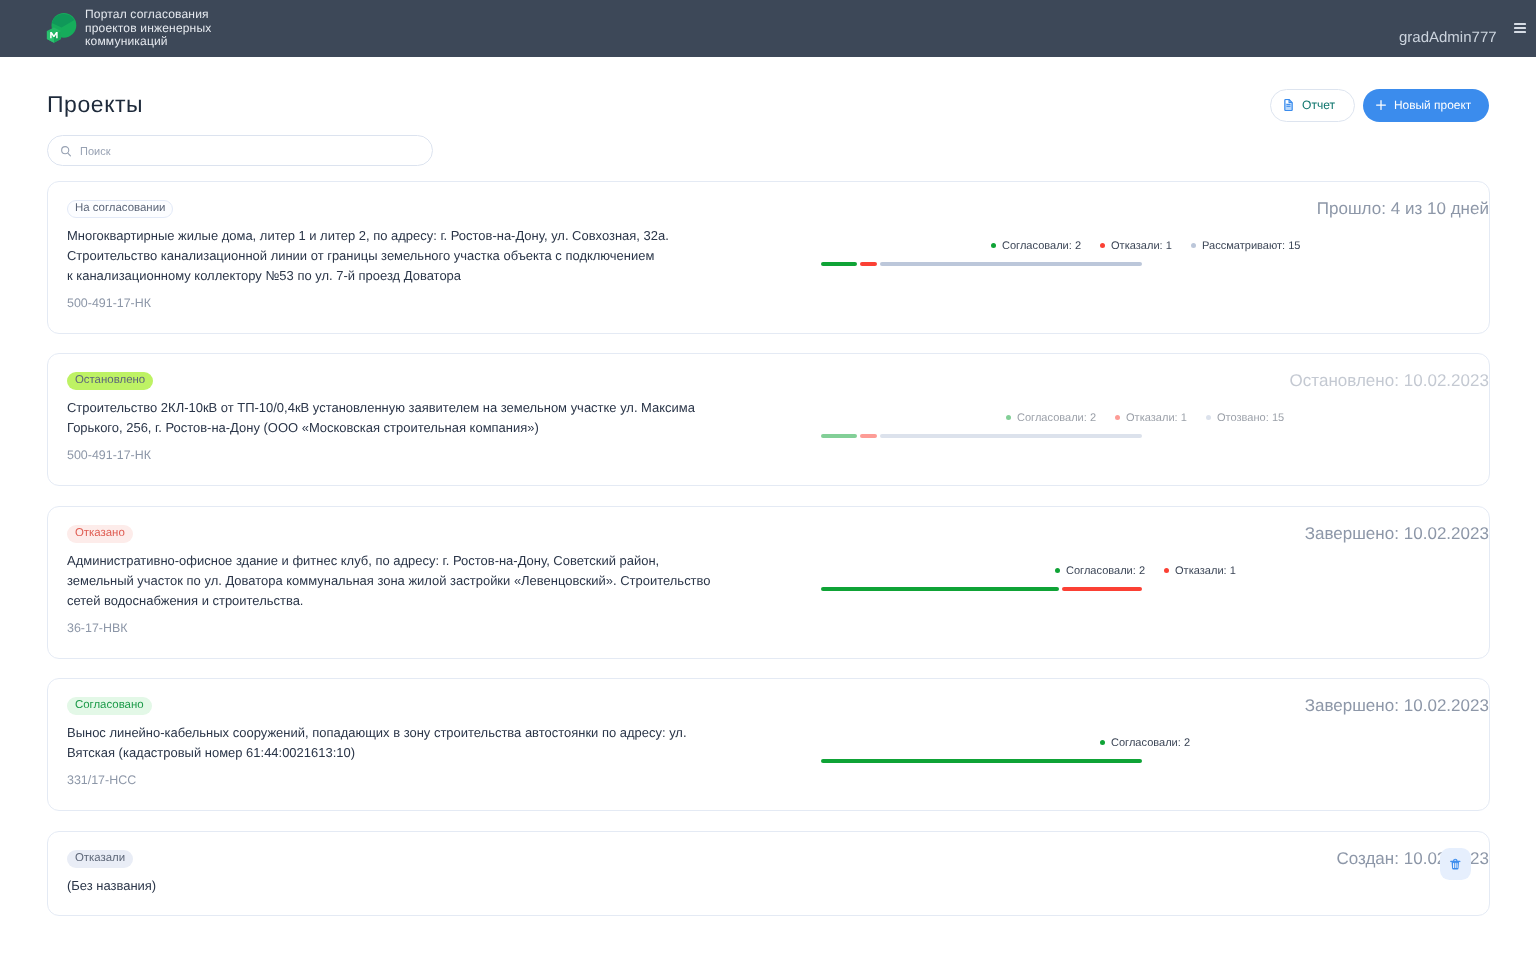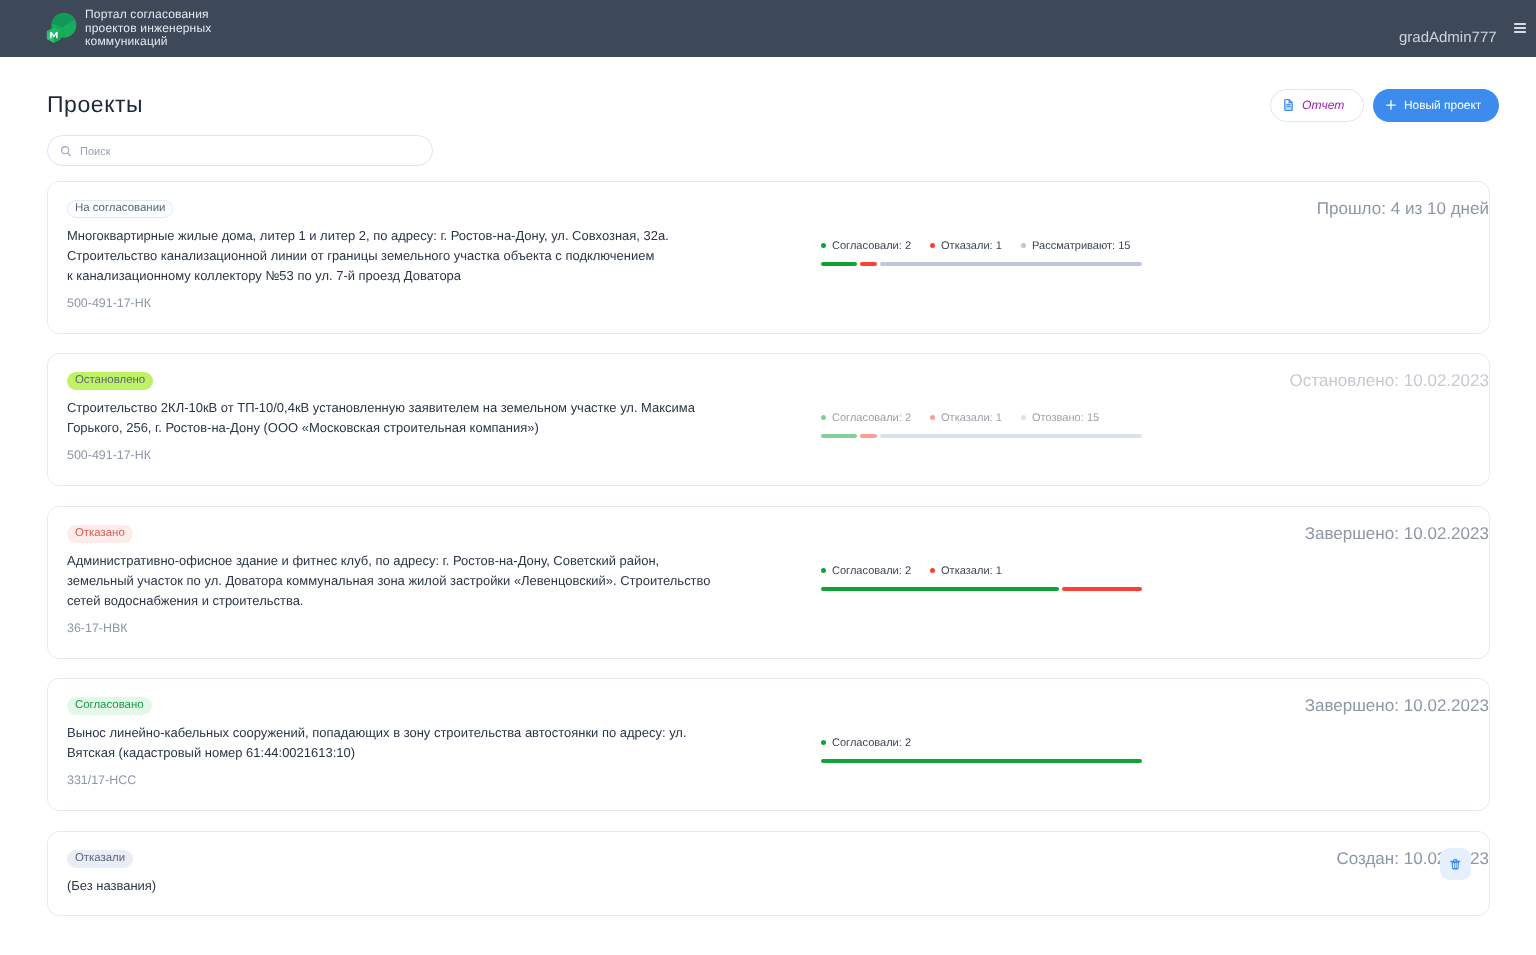--- a/index.html
+++ b/index.html
@@ -29,21 +29,21 @@
   .burger { width: 12.1px; height: 10.6px; display: flex; flex-direction: column; justify-content: space-between; cursor: pointer; margin-right: 10.4px; }
   .burger i { display: block; height: 2.4px; background: #d6dce4; border-radius: .4px; }
 
   .content { position: relative; height: 0; }
   .toolbar { position: relative; height: 0; }
   .page-title { position:absolute; left:47px; top: 36px; font-size: 23px; font-weight: 400; color: #1e2a3b; line-height: 1;
                 letter-spacing: .56px; }
   .btns { position: absolute; left: 1269.6px; top: 31.7px; display: flex; gap: 8.5px; align-items: center; }
   .btn { height: 32.5px; border-radius: 17px; display: inline-flex; align-items: center;
          font-size: 12.1px; cursor: pointer; white-space: nowrap; letter-spacing: .01px; }
-  .btn-report { background: #fff; border: 1px solid #dde4ef; color: #a21caf; padding: 0 18.3px 0 13.4px; gap: 9.1px; font-style: italic; }
+  .btn-report { background: #fff; border: 1px solid #dde4ef; color: #0f766e; padding: 0 18.3px 0 13.4px; gap: 9.1px; }
   .btn-new { background: #3b8ced; color: #fff; padding: 0 17.7px 0 13px; gap: 7.8px; font-size: 11.9px; }
   .btn svg { display: block; }
 
   .search { width: 386px; height: 31px; border: 1px solid #dce3ef;
             border-radius: 16px; display: flex; align-items: center; padding: 0 13px 0 13.4px; gap: 8.6px;
             position: absolute; top: 78.4px; left: 47px; }
   .search input { border: 0; outline: 0; font-family: inherit; font-size: 11px; color: #2b3445;
                   width: 100%; background: transparent; padding: 0; letter-spacing: .05px; }
   .search input::placeholder { color: #98a2b3; opacity: 1; }
 
@@ -57,21 +57,21 @@
   .b-review { background: #fcfdff; border: 1px solid #e2e9f7; color: #5b6578; padding: 0 6.9px; line-height: 15.6px; }
   .b-stopped { background: #bef264; color: #5e6879; }
   .b-rejected { background: #fdecea; color: #df5c52; }
   .b-approved { background: #e3f8e7; color: #1d9b4a; }
   .b-draft { background: #e9edf6; color: #5e6879; }
   .proj-name { margin-top: 8.3px; font-size: 12.97px; line-height: 20px; color: #2a3548; }
   .proj-code { margin-top: 10px; font-size: 12.45px; line-height: 15px; color: #8d97a8; }
 
   .card-right { flex: 1 1 auto; padding-top: 19.6px; padding-left: 18px; }
   .meta { font-size: 17px; color: #8d97a8; line-height: 14px; letter-spacing: .02px; text-align: right; }
-  .legend { margin-top: 23.1px; display: flex; font-size: 11.05px; color: #3b4556; line-height: 14px; }
+  .legend { margin-top: 23.1px; display: flex; font-size: 11.05px; color: #3b4556; line-height: 14px; justify-content: center; }
   .legend > span { display: inline-flex; align-items: center; margin-right: 19.3px; }
   .dot { width: 5.4px; height: 5.4px; border-radius: 50%; display: inline-block; flex: 0 0 5.4px; margin-right: 5.5px; }
   .bar { margin-top: 9.5px; height: 4px; width: 321px; display: flex; }
   .bar i { display: block; height: 4px; border-radius: 2px; margin-right: 3px; }
   .bar i:last-child { margin-right: 0; }
   .muted { opacity: .52; }
   .card.draft .card-left { padding-bottom: 18.7px; }
   .del-btn { position: absolute; left: 1391.8px; top: 16.4px; width: 30.8px; height: 31.5px; border-radius: 9.5px;
              background: #e6effd; display: flex; align-items: center; justify-content: center; cursor: pointer; }
 </style>

